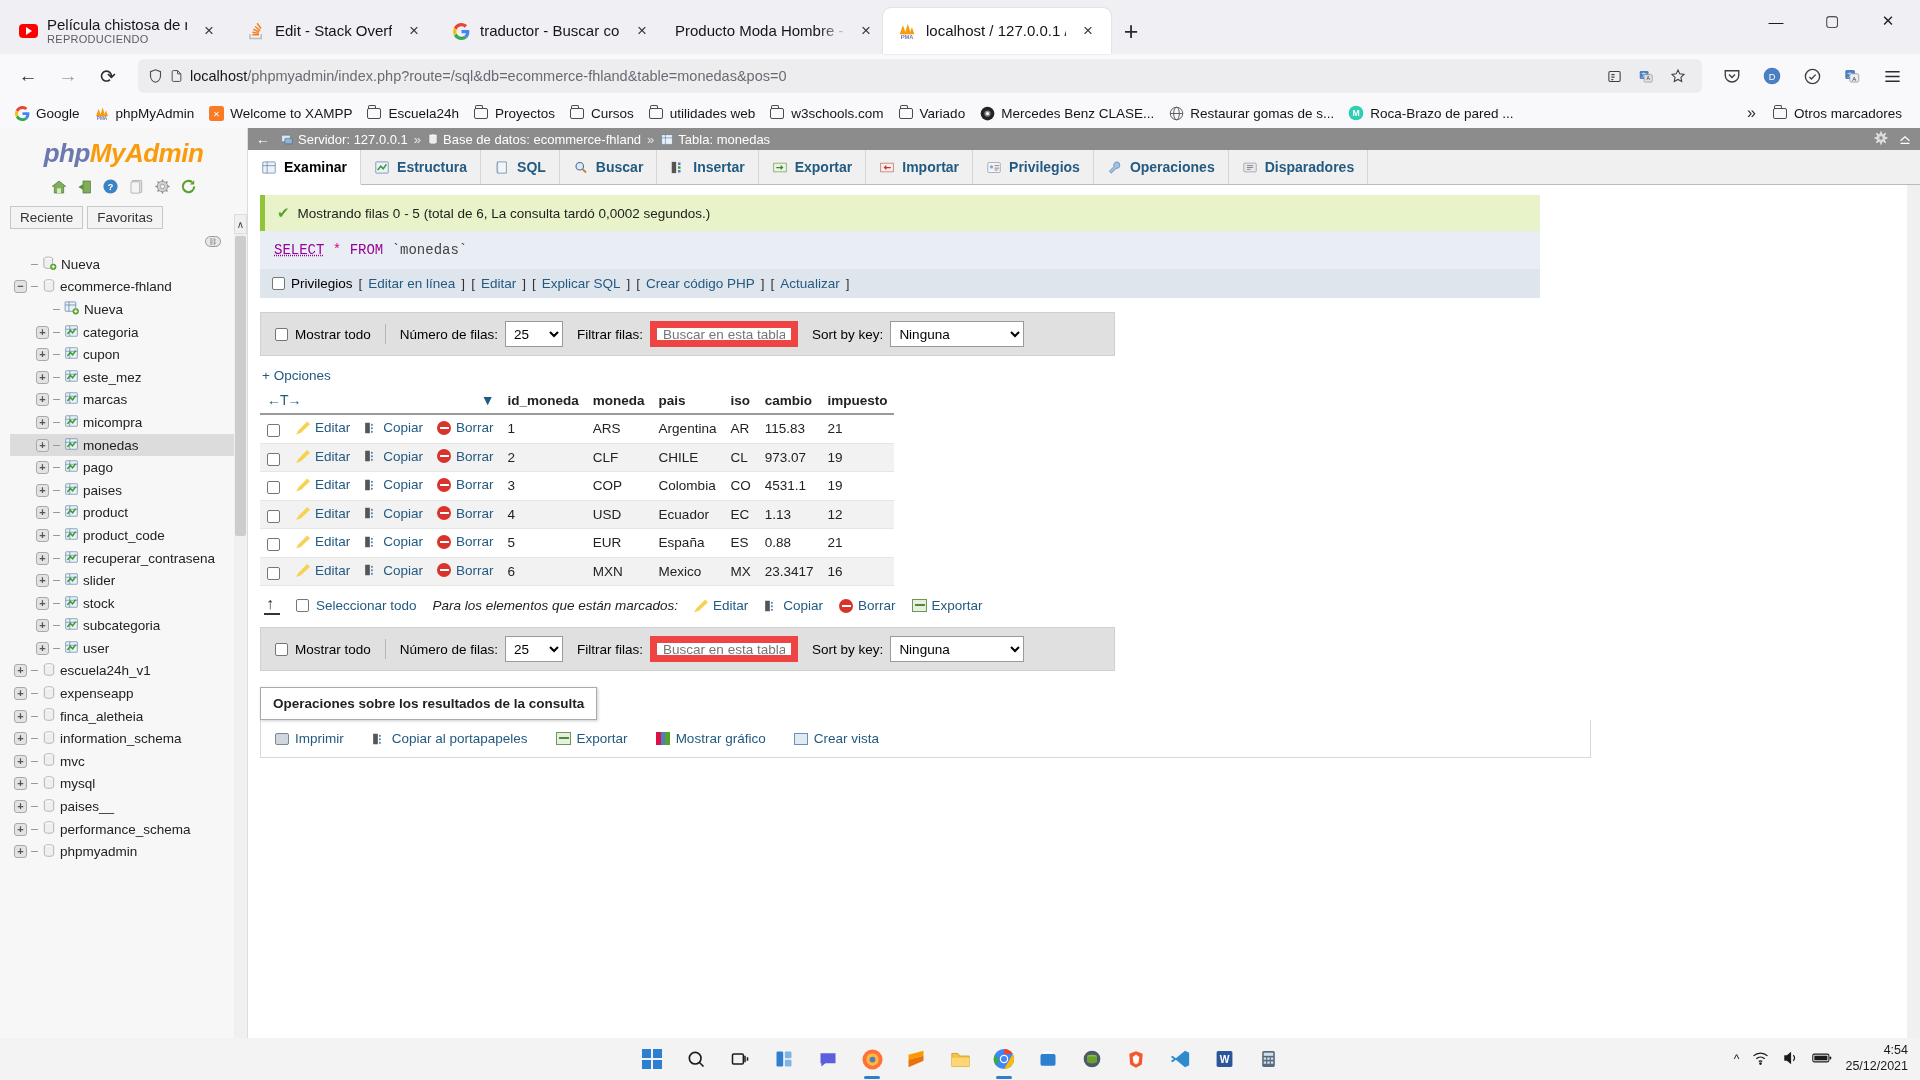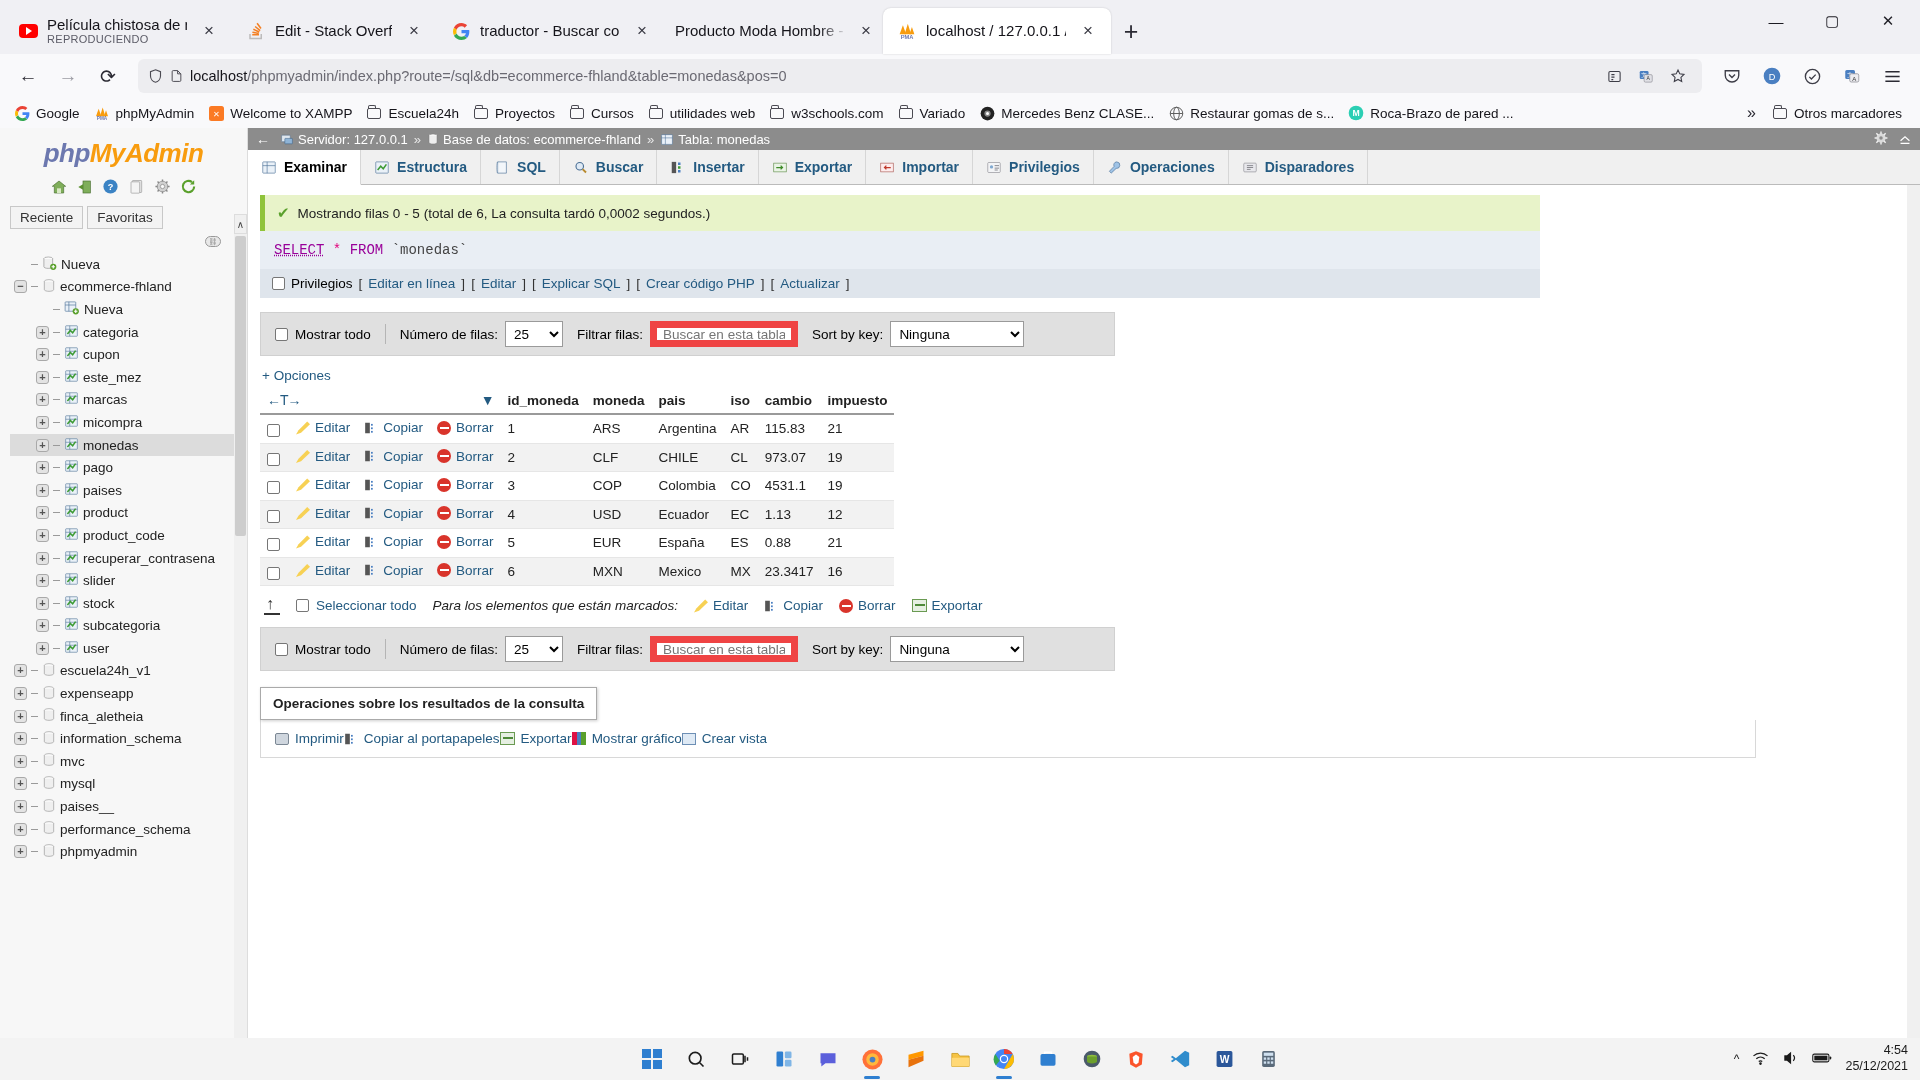--- a/index.html
+++ b/index.html
@@ -147,22 +147,22 @@
   .sorthead { display:flex; align-items:center; gap:0; color:#235a81; font-weight:normal; }
   .arrowT { color:#235a81; font-size:14px; letter-spacing:-1px; }
 
   .bulkbar { display:flex; align-items:center; gap:16px; font-size:13.5px; margin-top:10px; padding-left:4px; }
   .uparrow { font-size:16px; color:#333; border-bottom:2px solid #333; padding:0 6px 1px 2px; line-height:1; }
   .ital { font-style:italic; color:#222; }
 
   .tooltip { background:#fff; border:1px solid #aaa; box-shadow:1px 1px 3px rgba(0,0,0,.2); padding:8px 12px;
              font-size:13.5px; font-weight:bold; color:#222; display:inline-block; margin-top:16px; }
 
-  .opsbar { background:#fff; border:1px solid #d8d8d8; border-top:none; padding:11px 14px; display:flex; 
-            font-size:13.5px; width:1496px; }
+  .opsbar { background:#fff; border:1px solid #d8d8d8; border-top:none; padding:11px 14px; display:flex; gap:28px;
+            font-size:13.5px; width:1331px; }
   .opsbar .act { gap:6px; }
 
   .console { position:absolute; left:0; right:0; bottom:0; height:22px; background:#e8e8e8;
              border-top:1px solid #c3c3c3; display:flex; align-items:center; gap:6px; padding:0 8px; font-size:13px; color:#333; }
   .console-right { margin-left:auto; }
 
   .mainscroll { position:absolute; right:0; top:0; bottom:0; width:13px; background:#f0f0f0; }
   .ic-pencil { width:14px; height:14px; background:linear-gradient(135deg,#f7d154 60%,#c79a1e); transform:rotate(0deg);
                clip-path:polygon(0% 100%,18% 70%,80% 8%,100% 26%,36% 88%); }
   .ic-del { width:14px; height:14px; border-radius:50%; background:#d9342b; position:relative; }

